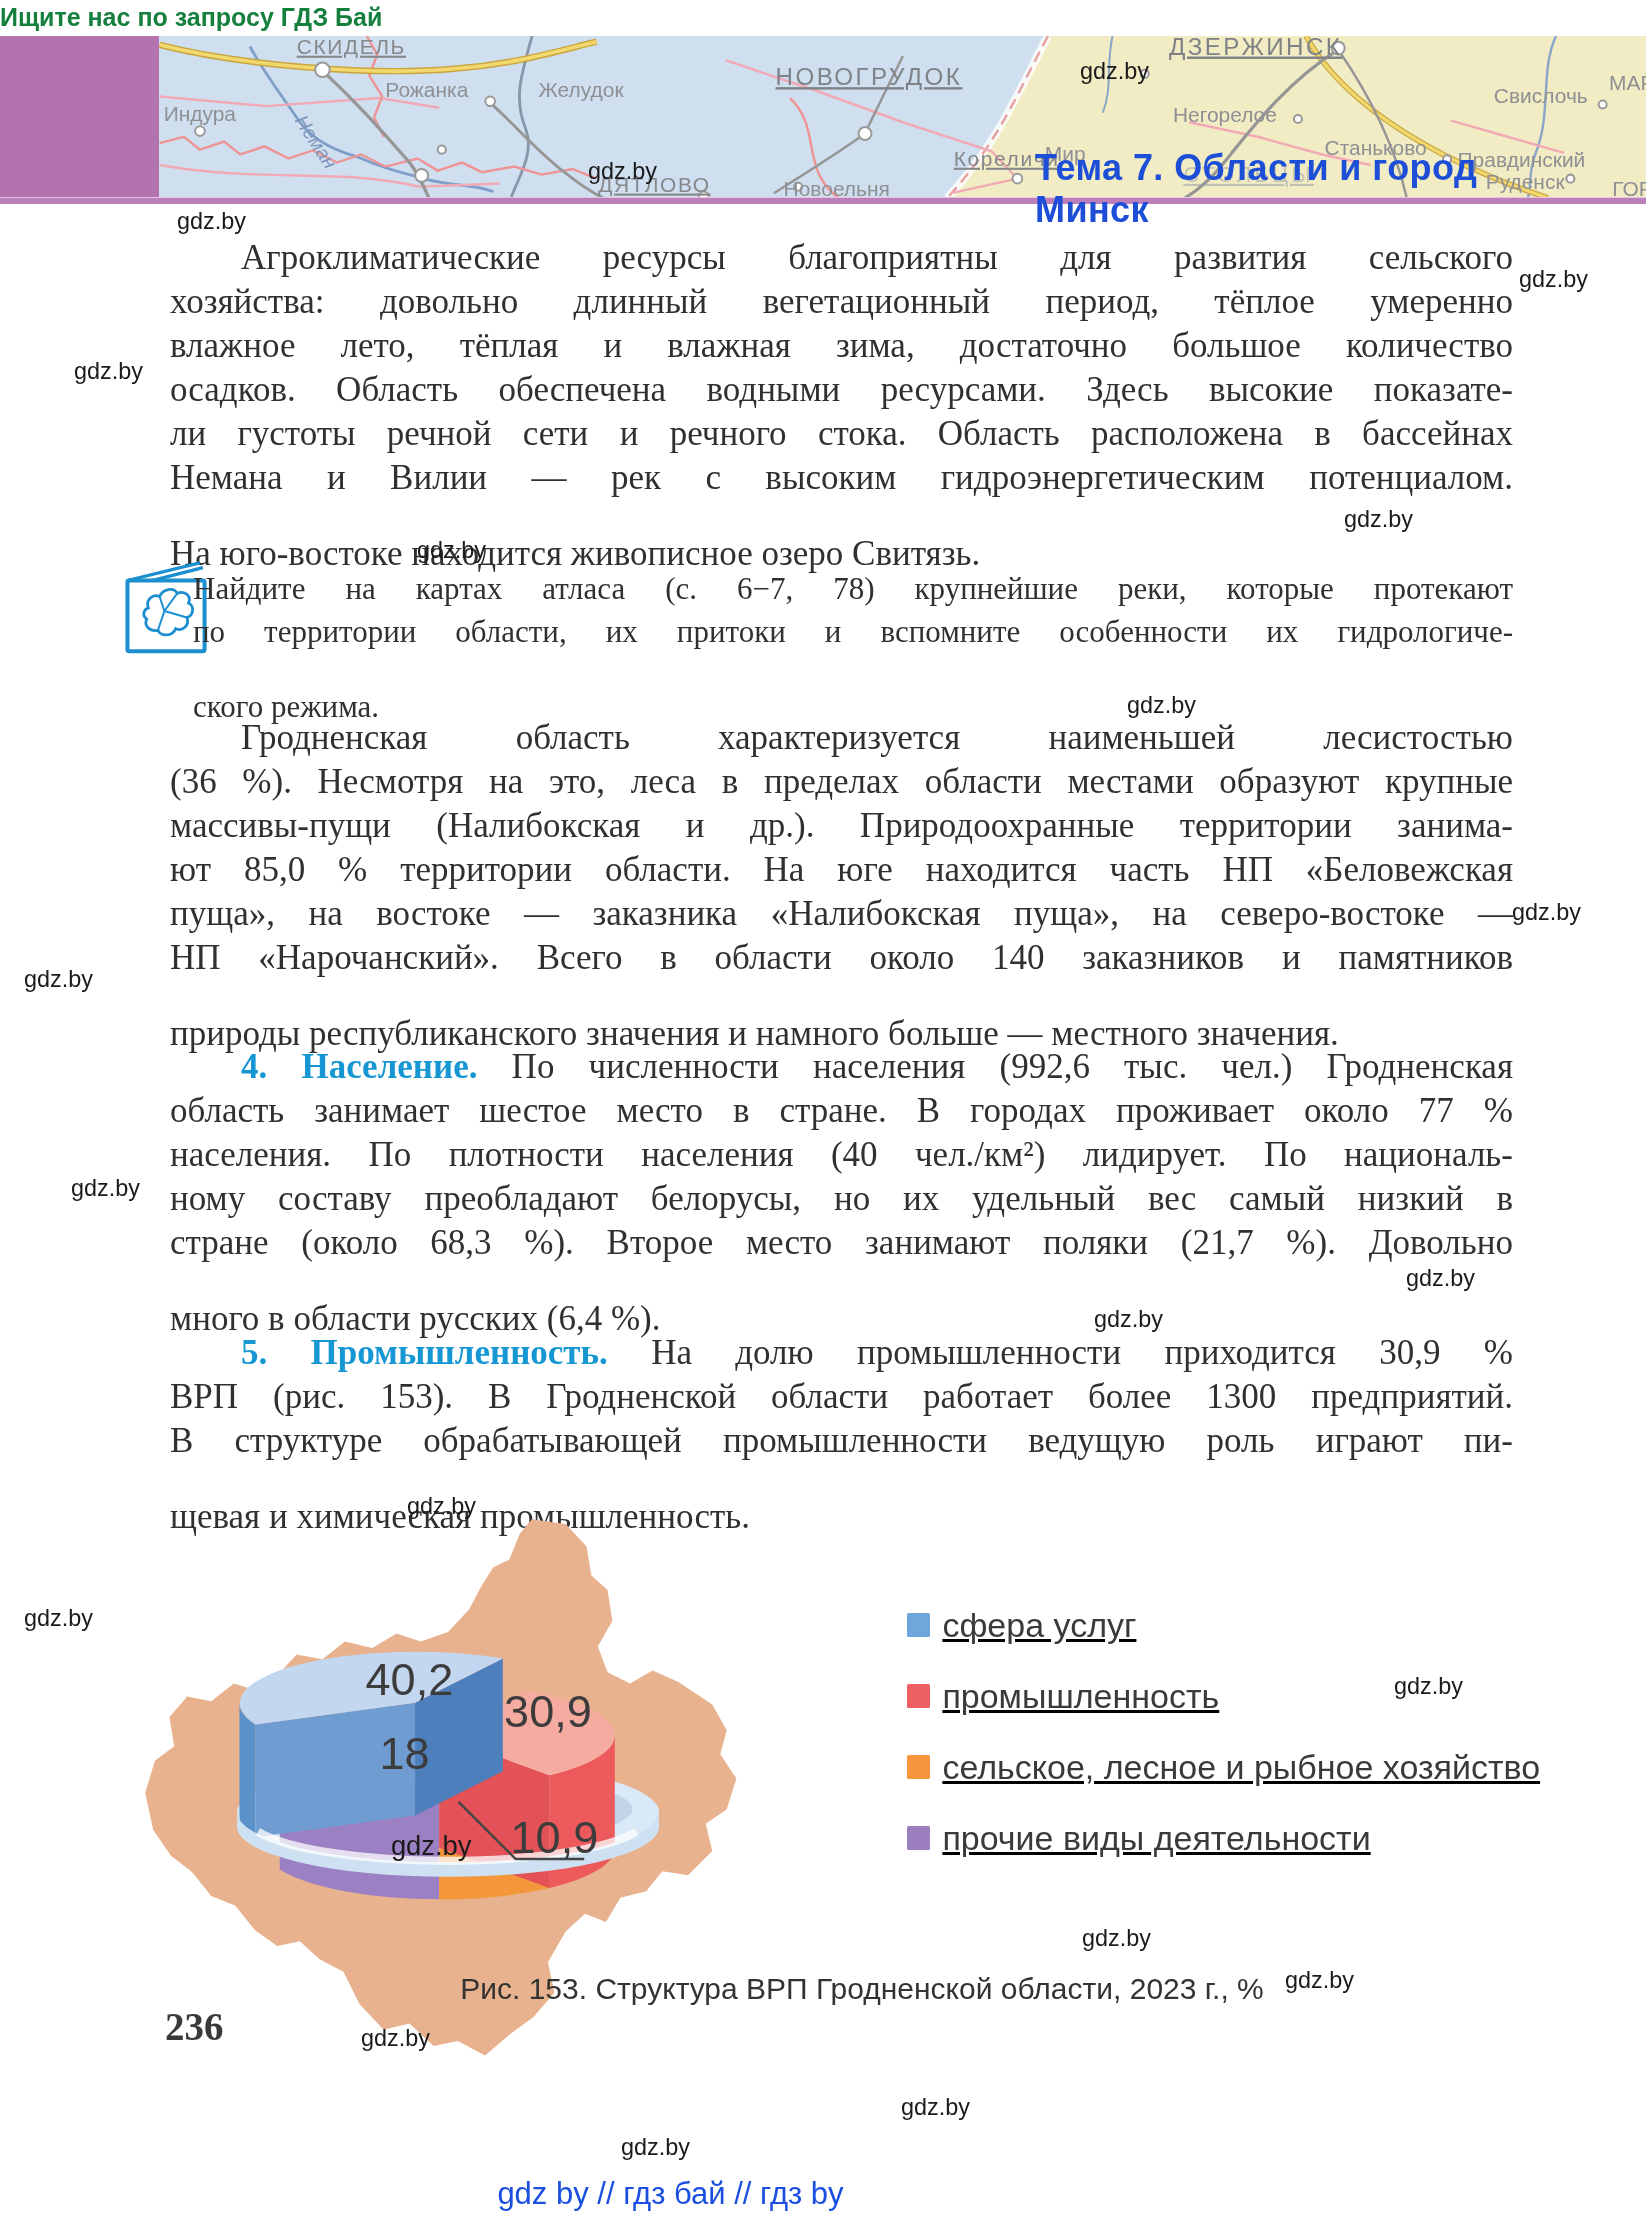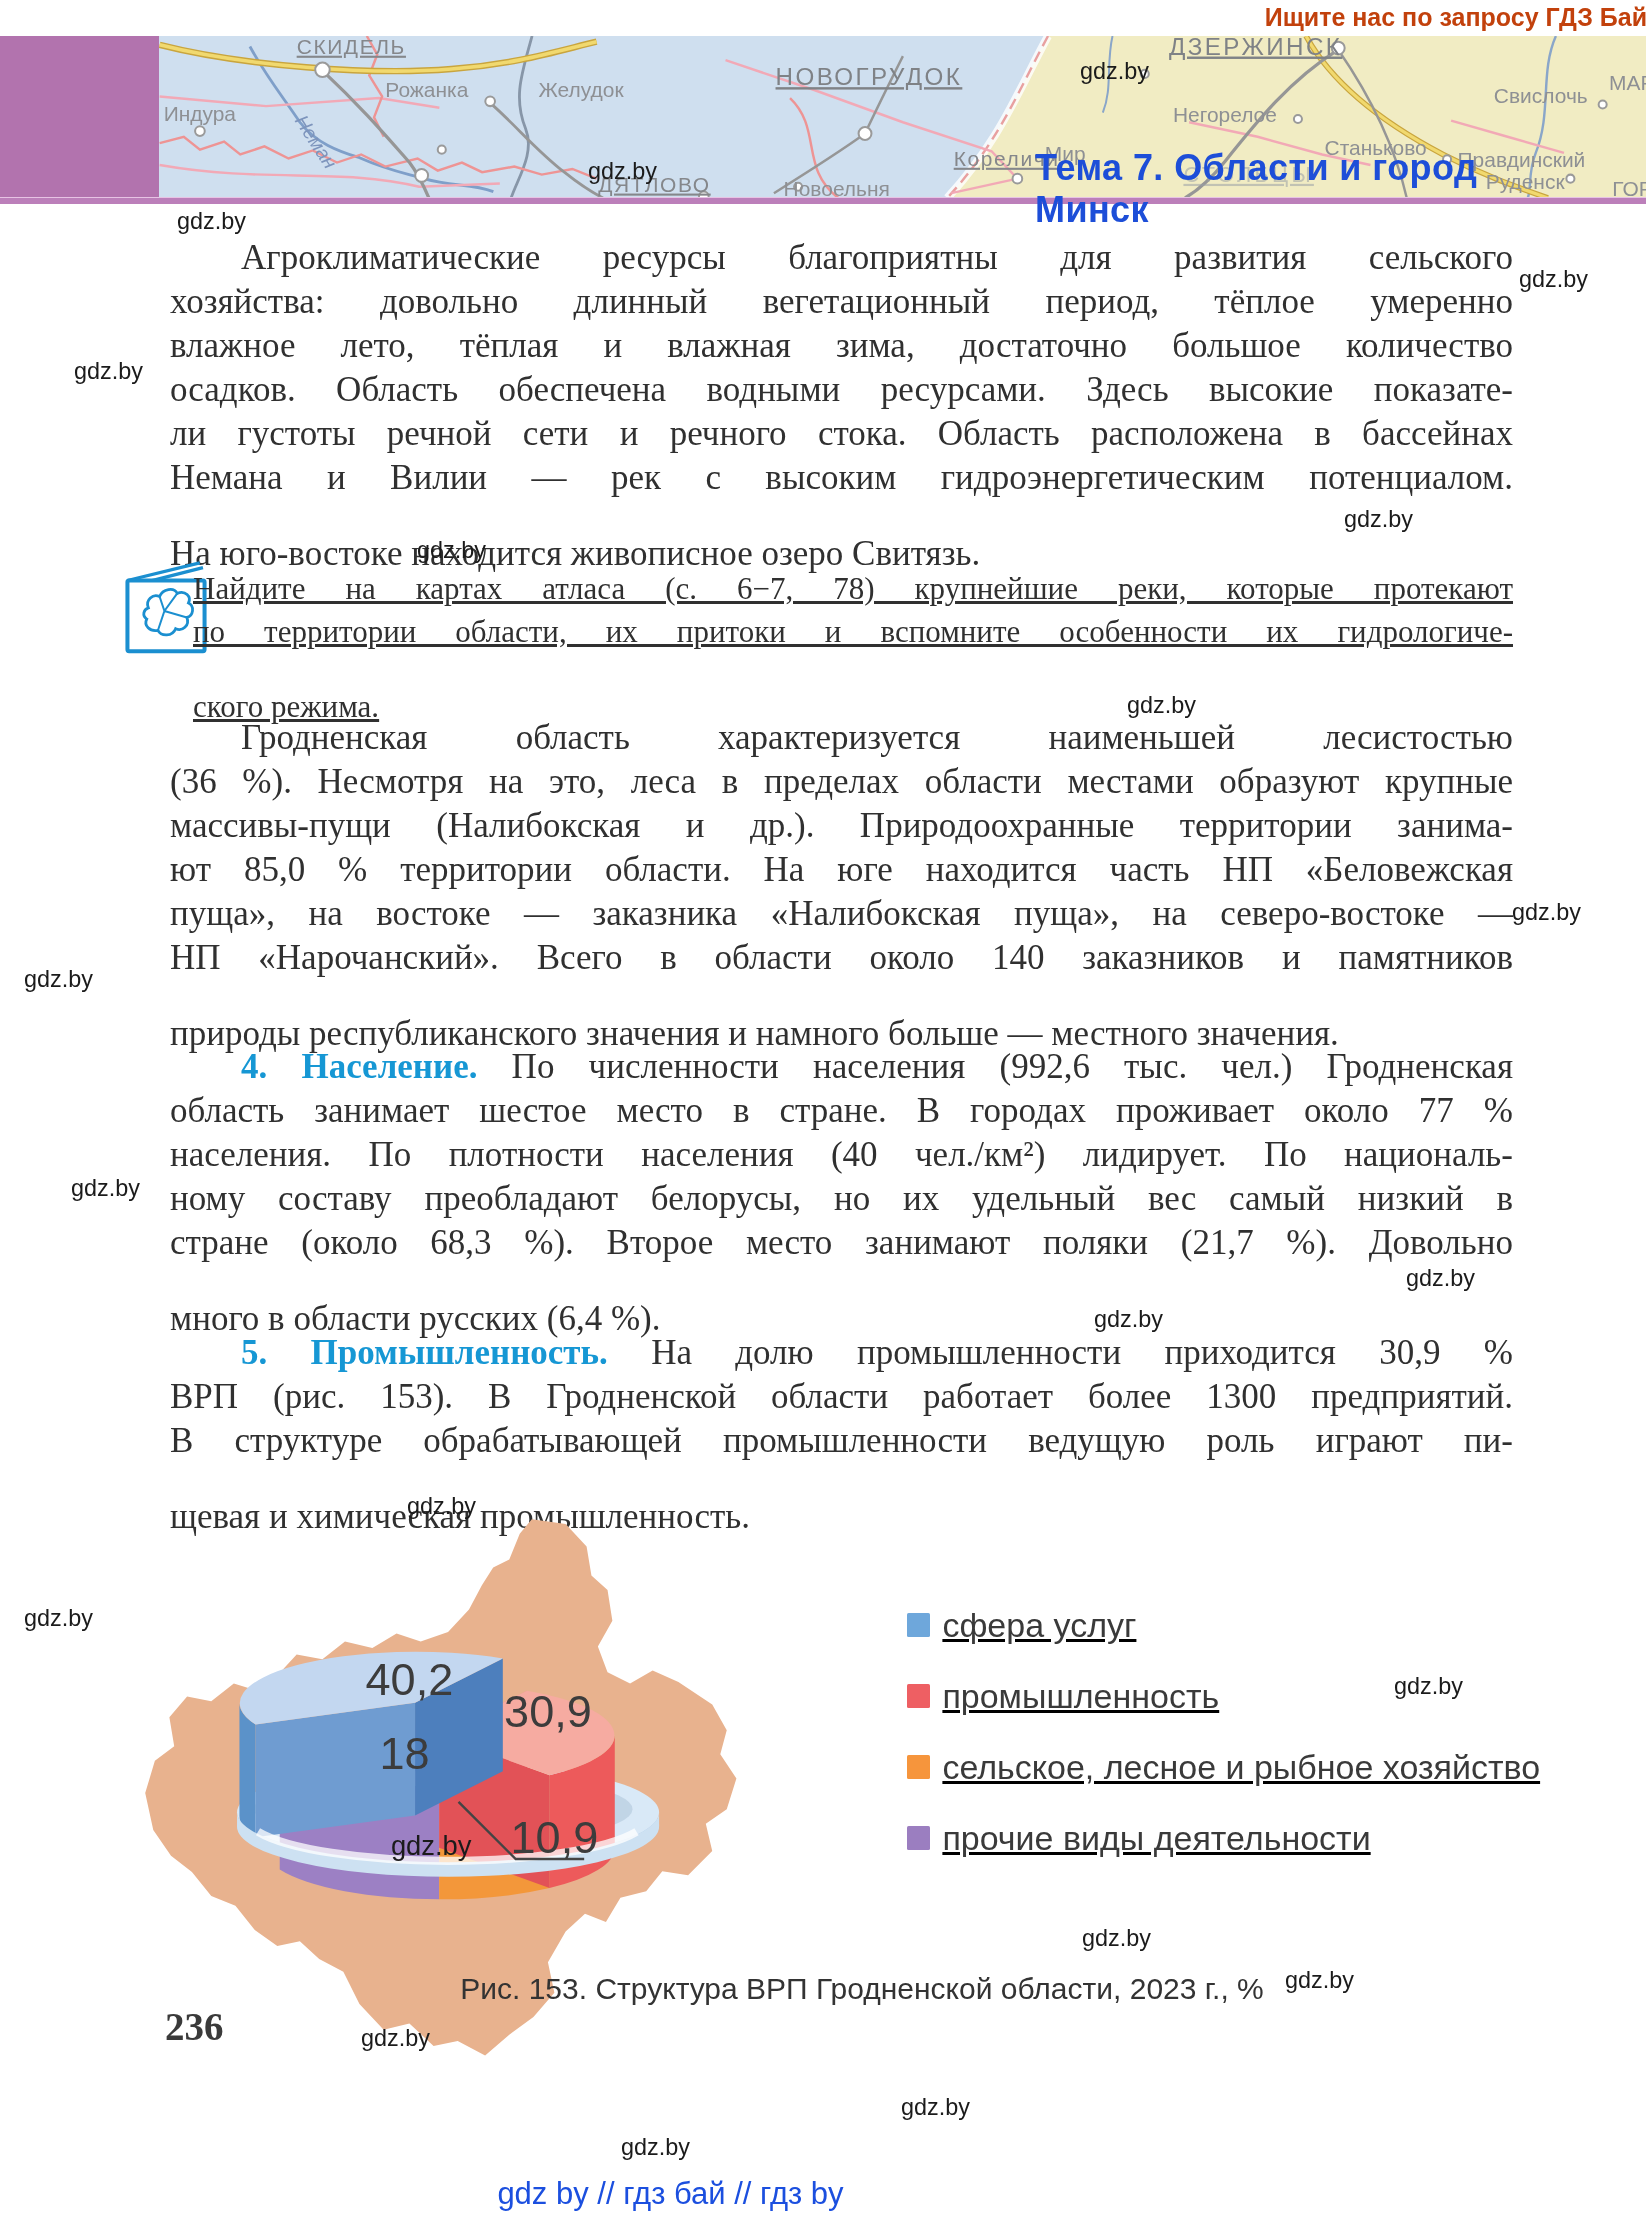--- a/index.html
+++ b/index.html
@@ -1,20 +1,20 @@
 <!DOCTYPE html>
 <html lang="ru" style="font-size:13px"><head>
 <meta charset="utf-8">
 <style>
   html,body{margin:0;padding:0;background:#9a9a9a;}
   .page{position:relative;width:1647px;height:2216px;background:#ffffff;overflow:hidden;
         font-family:"Liberation Serif","DejaVu Serif",serif;}
   
-  .promo{position:absolute;top:3.2px;left:0;width:100%;text-align:right;
-         font:600 25px "Liberation Sans","DejaVu Sans",sans-serif;color:#c2410c;}
+  .promo{position:absolute;top:3.2px;left:0;width:100%;text-align:left;
+         font:600 25px "Liberation Sans","DejaVu Sans",sans-serif;color:#15803d;}
   
   .map-strip{position:absolute;top:36px;left:0;width:1647px;height:162px;}
   .map-strip svg{display:block;width:1647px;height:162px;}
   .purple-block{position:absolute;top:36px;left:0;width:159px;height:162px;background:#b273ae;}
   .purple-line{position:absolute;top:197px;left:0;width:1647px;height:5.6px;background:#bc7fba;border-top:0.8px solid #e7c3e4;}
   .page-title{position:absolute;left:1035px;top:147px;width:532px;
          font:bold 36px "Liberation Sans","DejaVu Sans",sans-serif;color:#1d4ed8;letter-spacing:0.4px;}
   text.m  {font:26px "Liberation Sans",sans-serif;fill:#8e9094;}
   text.mu {font:26px "Liberation Sans",sans-serif;fill:#85878b;letter-spacing:2px;text-decoration:underline;}
   text.mU {font:30px "Liberation Sans",sans-serif;fill:#7f8286;letter-spacing:3px;text-decoration:underline;}
@@ -22,21 +22,21 @@
   text.mf {font:27px "Liberation Sans",sans-serif;fill:#9aa0a6;letter-spacing:4px;text-decoration:underline;opacity:.55;}
   
   .para{position:absolute;left:170px;width:1343px;color:#303030;}
   .para .line{font:35px/44px "Liberation Serif","DejaVu Serif",serif;
               text-align:justify;text-align-last:justify;white-space:normal;}
   .para .line.first{text-indent:71px;}
   .para .line.last{text-align-last:left;margin-top:32px;}
   .sec{color:#1697d4;font-weight:bold;}
   #p1{top:236px;} #p2{top:716px;} #s4{top:1045px;} #s5{top:1331px;}
   #task{left:193px;top:567px;width:1320px;}
-  #task .line{font:31px/43px "Liberation Serif","DejaVu Serif",serif;text-decoration:underline;}
+  #task .line{font:31px/43px "Liberation Serif","DejaVu Serif",serif;}
   .task-icon{position:absolute;left:121px;top:558px;}
   
   .chart{position:absolute;left:113px;top:1511px;}
   .pie-num{font:56px "Liberation Sans","DejaVu Sans",sans-serif;fill:#3c3c3c;text-anchor:middle;}
   .svg-wm{font:500 34px "Liberation Sans","DejaVu Sans",sans-serif;fill:#1b1b1b;}
   
   .legend{position:absolute;left:907px;top:1609px;text-decoration:underline;}
   .legend-row{display:flex;align-items:center;margin-bottom:39px;height:32px;}
   .legend-swatch{width:23.4px;height:23.4px;border-radius:1.6px;margin-right:12px;flex:0 0 auto;}
   .legend-label{font:34px/32px "Liberation Sans","DejaVu Sans",sans-serif;color:#3a3a3a;white-space:nowrap;}

